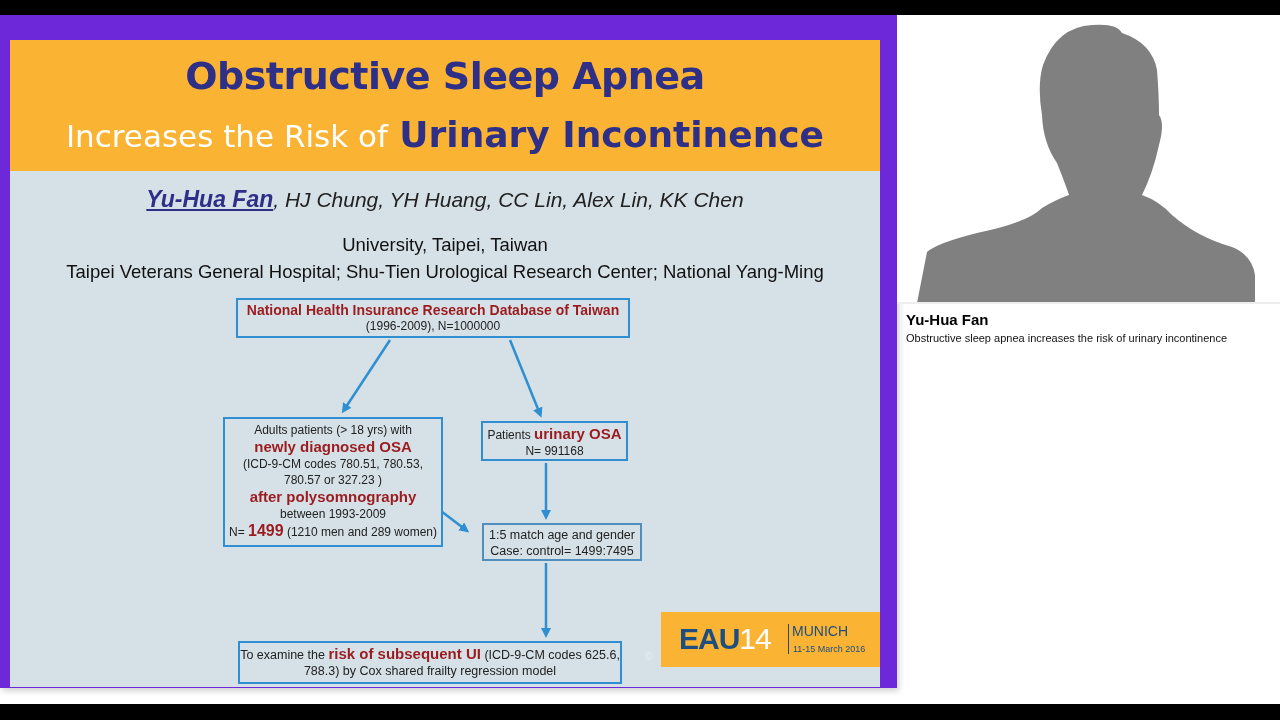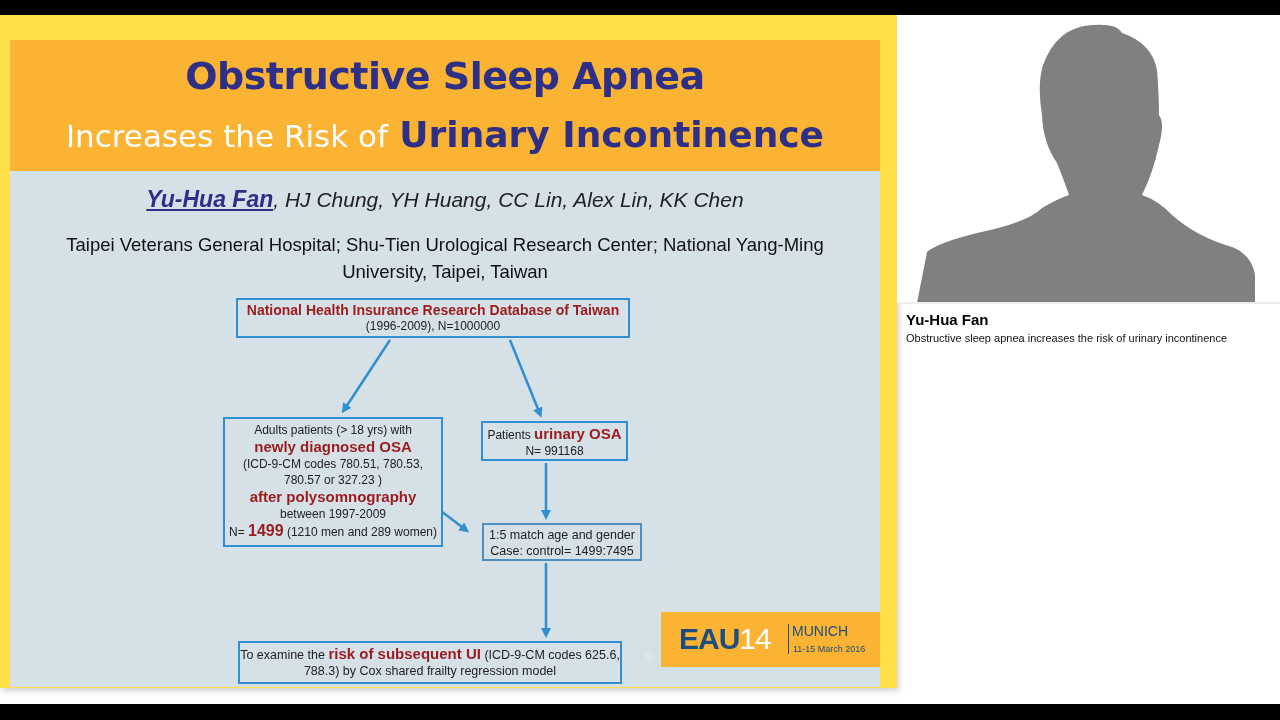--- a/index.html
+++ b/index.html
@@ -1,20 +1,20 @@
 <!DOCTYPE html>
 <html><head>
   <meta charset="utf-8">
   <style>
     * { margin: 0; padding: 0; box-sizing: border-box; }
     html, body { width: 1280px; height: 720px; overflow: hidden; background: #ffffff; font-family: "Liberation Sans", sans-serif; }
     .topbar { position: absolute; left: 0; top: 0; width: 1280px; height: 15px; background: #000; }
     .bottombar { position: absolute; left: 0; top: 704px; width: 1280px; height: 16px; background: #000; }
 
-    .slide-panel { position: absolute; left: 0; top: 15px; width: 897px; height: 673px; background: #fde047;
+    .slide-panel { position: absolute; left: 0; top: 15px; width: 897px; height: 673px; background: #6d28d9;
       box-shadow: 2px 3px 6px rgba(0,0,0,0.18); }
     .slide { position: absolute; left: 10px; top: 25px; width: 870px; height: 647px; background: #d6e0e7; overflow: hidden; }
 
     .title-band { position: absolute; left: 0; top: 0; width: 870px; height: 131px; background: #fbb334;
       text-align: center; font-family: "DejaVu Sans", sans-serif; }
     .title-1 { position: absolute; left: 0; top: 14px; width: 100%; font-size: 38px; font-weight: bold; color: #2e2f86; letter-spacing: -0.5px; }
     .title-2 { position: absolute; left: 0; top: 74px; width: 100%; font-size: 36px; color: #2e2f86; white-space: nowrap; }
     .title-2 .light { color: #ffffff; font-weight: normal; font-size: 31px; }
     .title-2 .bold { font-weight: bold; }
 
@@ -62,22 +62,22 @@
       <div class="title-1">Obstructive Sleep Apnea</div>
       <div class="title-2">
         <span class="light">Increases the Risk of</span>
         <span class="bold">Urinary Incontinence</span>
       </div>
     </div>
 
     <div class="authors"><span class="lead">Yu-Hua Fan</span><span>, HJ Chung, YH Huang, CC Lin, Alex Lin, KK Chen</span></div>
 
     <div class="affil">
+      <div>University, Taipei, Taiwan</div>
       <div>Taipei Veterans General Hospital; Shu-Tien Urological Research Center; National Yang-Ming</div>
-      <div>University, Taipei, Taiwan</div>
     </div>
 
     <svg class="arrows" viewBox="0 0 870 647">
       <defs>
         <marker id="ah" markerWidth="10" markerHeight="10" refX="6" refY="5" orient="auto" markerUnits="userSpaceOnUse">
           <path d="M0,0 L10,5 L0,10 Z" fill="#2f8fd0"></path>
         </marker>
       </defs>
       <line x1="380" y1="300" x2="334" y2="370" stroke="#2f8fd0" stroke-width="2.5" marker-end="url(#ah)"></line>
       <line x1="500" y1="300" x2="530" y2="374" stroke="#2f8fd0" stroke-width="2.5" marker-end="url(#ah)"></line>
@@ -90,21 +90,21 @@
       <div class="red">National Health Insurance Research Database of Taiwan</div>
       <div>(1996-2009), N=1000000</div>
     </div>
 
     <div class="box b-osa">
       <div>Adults patients (&gt; 18 yrs) with</div>
       <div class="red">newly diagnosed OSA</div>
       <div>(ICD-9-CM codes 780.51, 780.53,</div>
       <div>780.57 or 327.23 )</div>
       <div class="red">after polysomnography</div>
-      <div>between  1997-2009</div>
+      <div>between  1993-2009</div>
       <div><span>N=</span> <span class="red big">1499</span><span> (1210 men and 289 women)</span></div>
     </div>
 
     <div class="box b-noosa">
       <div><span>Patients </span><span class="red">urinary OSA</span></div>
       <div>N= 991168</div>
     </div>
 
     <div class="box b-match">
       <div>1:5 match age and gender</div>

